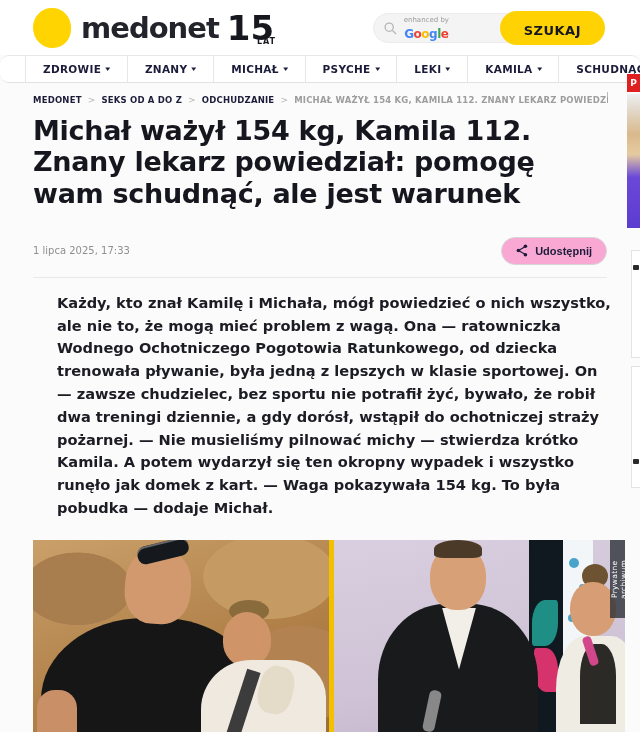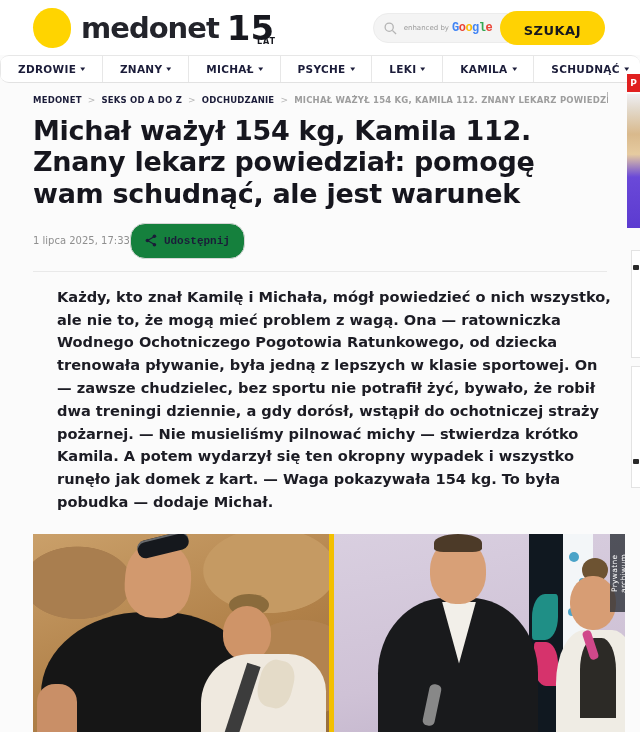--- a/index.html
+++ b/index.html
@@ -10,29 +10,29 @@
   .header { position:relative; height:55px; background:#fff; }
   .brand { position:absolute; left:33px; top:8px; display:flex; align-items:center; cursor:pointer; }
   .brand-circle { width:38px; height:40px; background:#FFD400; border-radius:50% 50% 48% 52%; }
   .brand-word { font-size:29px; font-weight:800; color:#23242b; letter-spacing:-1px; margin-left:10px; }
   .brand-badge { position:relative; margin-left:8px; font-size:34px; font-weight:800; color:#17181f; line-height:1; }
   .brand-badge-sub { position:absolute; right:-2px; bottom:-1px; font-size:8px; font-weight:800; letter-spacing:1px; color:#17181f; }
   .search-wrap { position:absolute; right:35px; top:11px; display:flex; align-items:center; }
   .search-box { display:flex; align-items:center; width:135px; height:30px; background:#f4f4f4;
     border:1px solid #ececec; border-radius:15px 0 0 15px; padding:0 6px 0 10px; }
   .search-box svg { flex:none; }
-  .search-ph { margin-left:7px; font-size:7px; color:#9a9a9a; white-space:nowrap; display:flex; align-items:center; gap:3px; }
-  .google { font-size:12px; font-weight:700; letter-spacing:-0.5px;font-family:Liberation Mono, monospace; }
+  .search-ph { margin-left:7px; font-size:7px; color:#9a9a9a; white-space:nowrap; display:flex; align-items:center; gap:3px;flex-direction:column; }
+  .google { font-size:12px; font-weight:700; letter-spacing:-0.5px; }
   .g-b{color:#4285F4}.g-r{color:#EA4335}.g-y{color:#FBBC05}.g-g{color:#34A853}
   .search-btn { height:34px; margin-left:-8px; padding:12px 24px; background:#FFD203; border:none;
     border-radius:17px; font-family:inherit; font-size:13px; font-weight:800; color:#17181f; letter-spacing:0.5px; cursor:pointer; }
 
   
   .nav { display:flex; align-items:stretch; height:28px; background:#fff; border-top:1px solid #e7e7e7;
-    border-bottom:1px solid #e2e2e2; overflow:hidden; white-space:nowrap;border-radius:9px; }
+    border-bottom:1px solid #e2e2e2; padding-left:25px; overflow:hidden; white-space:nowrap;border-radius:9px; }
   .nav-item { display:flex; align-items:center; gap:5px; padding:0 17px; border-left:1px solid #e7e7e7;
     font-size:10.5px; font-weight:800; color:#1b1c39; letter-spacing:0.3px; cursor:pointer; }
   .nav-item:last-child { border-right:1px solid #e7e7e7; }
   .caret { font-size:7px; color:#1b1c39; transform:scaleX(1.4); }
 
   
   .crumb-row { position:relative; margin:9px 33px 0 33px; height:16px; display:flex; align-items:center;
     font-size:8.5px; font-weight:800; letter-spacing:0.2px; white-space:nowrap; overflow:hidden; width:575px; }
   .crumb { color:#1b1c39; cursor:pointer; }
   .crumb-sep { color:#b5b5b5; margin:0 6px; font-weight:400; font-size:9px; }
@@ -50,24 +50,24 @@
   .rail-mark { position:absolute; left:1px; width:6px; height:5px; background:#2a2a2a; border-radius:1px; }
 
   
   .article { position:relative; background:#fbfbfb; }
   .title { margin:7px 33px 0 33px; width:578px; font-size:27px; line-height:1.16; font-weight:800;
     color:#16161e; letter-spacing:-0.3px; }
   .byline { display:flex; align-items:center; gap:10px; margin:14px 33px 0 33px; }
   .avatar { width:22px; height:22px; border-radius:50%; background:#FFD203; overflow:hidden; display:flex;
     align-items:flex-end; justify-content:center; }
   .author { font-size:11.5px; font-weight:800; color:#1b1c39; cursor:pointer; }
-  .meta-row { display:flex; align-items:center; margin:14px 33px 0 33px; }
+  .meta-row { display:flex; align-items:center; justify-content:space-between; margin:28px 33px 0 33px; }
   .date { font-size:10px; color:#8f8f8f; }
-  .share-btn { display:flex; align-items:center; gap:7px; height:36px; padding:0 14px; background:#15803d;
-    border:1px solid #d6d6d6; border-radius:15px; font-family:Liberation Mono, monospace; font-size:11px; font-weight:600; color:#1b1c39; cursor:pointer; }
+  .share-btn { display:flex; align-items:center; gap:7px; height:28px; padding:0 14px; background:#f9a8d4;
+    border:1px solid #d6d6d6; border-radius:15px; font-family:Liberation Sans, sans-serif; font-size:11px; font-weight:600; color:#1b1c39; cursor:pointer; }
   .rule { height:1px; background:#e9e9e9; margin:12px 33px 0 33px; }
   .lead { margin:14px 40px 0 57px; width:560px; font-size:14.6px; line-height:1.56; font-weight:700; color:#1c1c24; }
 
   
   .photo { position:relative; margin:20px 0 0 33px; width:592px; height:244px; overflow:hidden; cursor:pointer; background:#222; }
   .ph-left { position:absolute; left:0; top:0; width:296px; height:100%;
     background:
       radial-gradient(90px 60px at 15% 20%, #a97e4f 0 60%, transparent 61%),
       radial-gradient(110px 70px at 80% 15%, #c59a63 0 60%, transparent 61%),
       radial-gradient(100px 80px at 90% 55%, #b28350 0 60%, transparent 61%),

